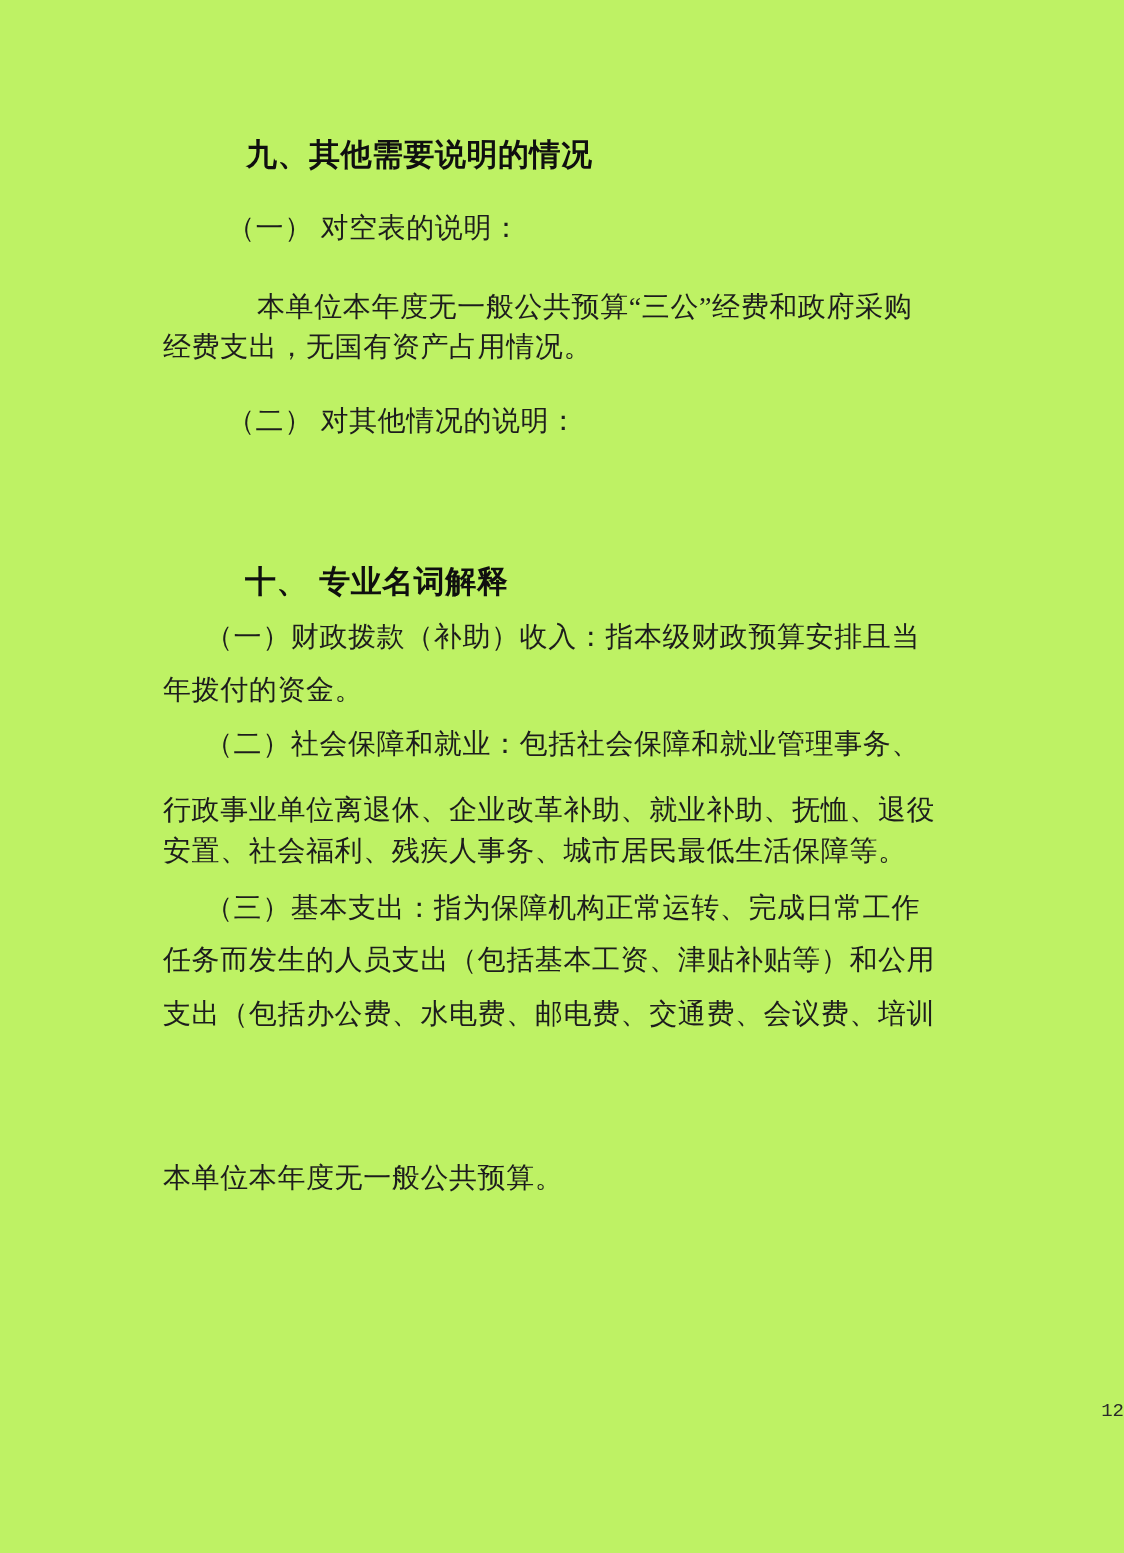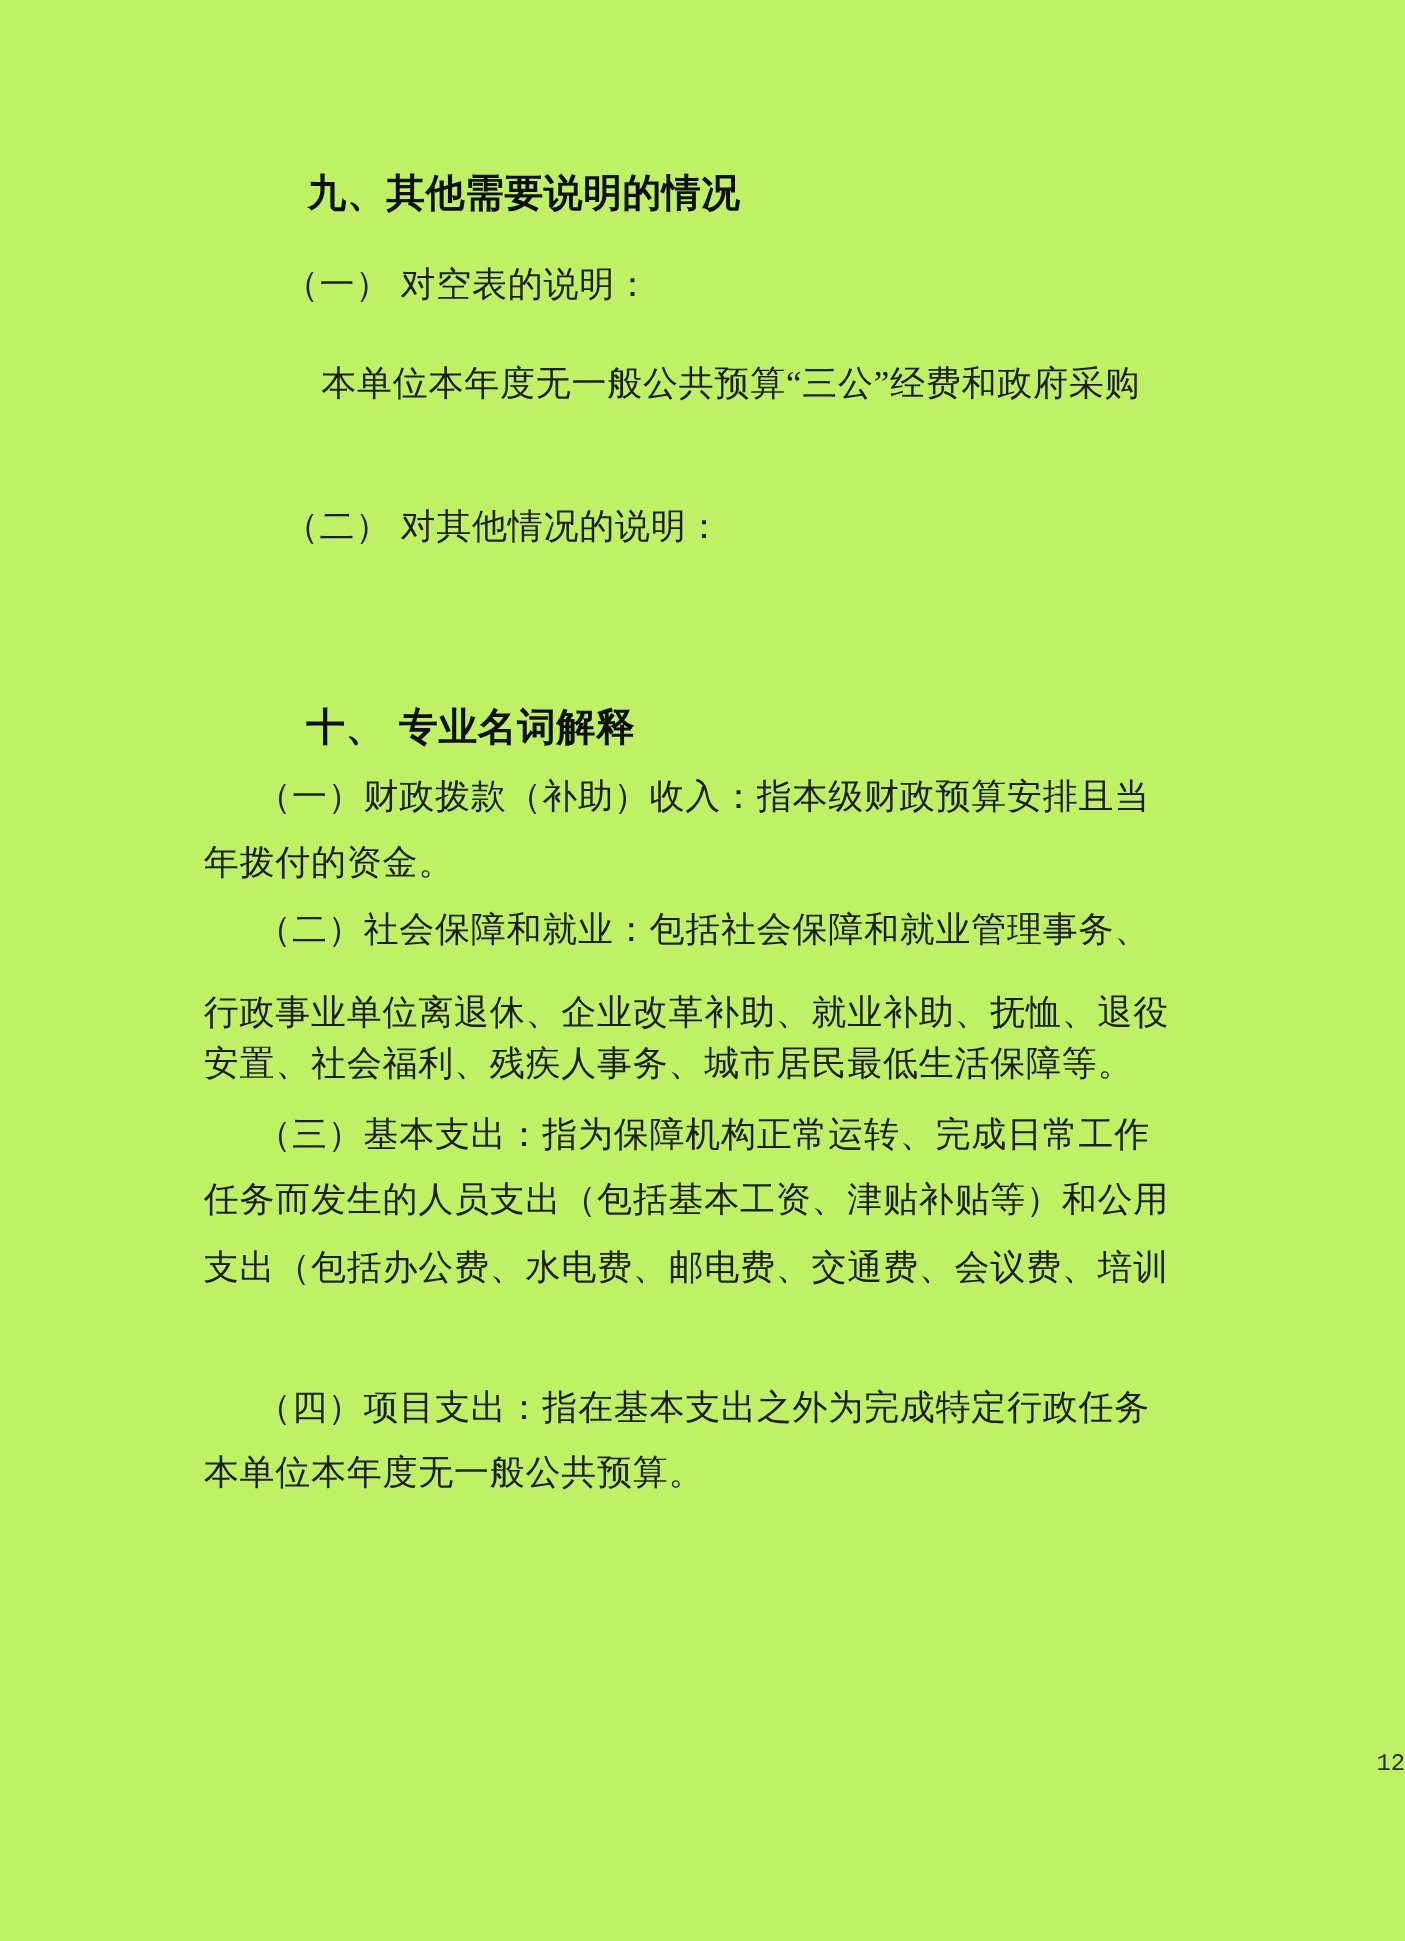--- a/index.html
+++ b/index.html
@@ -46,35 +46,35 @@
 </head>
 <body>
 
 <div class="page">
 
   <div class="heading" style="left:246px; top:134px;">九、其他需要说明的情况</div>
 
   <div class="line" style="left:227px; top:209px;">（一） 对空表的说明：</div>
 
   <div class="line" style="left:257px; top:288px;">本单位本年度无一般公共预算“三公”经费和政府采购</div>
+  <div class="line" style="left:163px; top:328px;">经费支出，无国有资产占用情况。</div>
 
   <div class="line" style="left:227px; top:402px;">（二） 对其他情况的说明：</div>
 
 
   <div class="heading" style="left:245px; top:561px;">十、 专业名词解释</div>
 
   <div class="line" style="left:205px; top:618px;">（一）财政拨款（补助）收入：指本级财政预算安排且当</div>
   <div class="line" style="left:163px; top:671px;">年拨付的资金。</div>
 
   <div class="line" style="left:205px; top:725px;">（二）社会保障和就业：包括社会保障和就业管理事务、</div>
   <div class="line" style="left:163px; top:791px;">行政事业单位离退休、企业改革补助、就业补助、抚恤、退役</div>
   <div class="line" style="left:163px; top:832px;font-family:Liberation Serif, serif;">安置、社会福利、残疾人事务、城市居民最低生活保障等。</div>
 
   <div class="line" style="left:205px; top:889px;">（三）基本支出：指为保障机构正常运转、完成日常工作</div>
   <div class="line" style="left:163px; top:941px;">任务而发生的人员支出（包括基本工资、津贴补贴等）和公用</div>
   <div class="line" style="left:163px; top:995px;">支出（包括办公费、水电费、邮电费、交通费、会议费、培训</div>
 
-  <div class="line" style="left:205px; top:1107px;">（四）项目支出：指在基本支出之外为完成特定行政任务</div>
   <div class="line" style="left:163px; top:1159px;">本单位本年度无一般公共预算。</div>
 
   <div class="page-number">12</div>
 
 </div>
 
 </body></html>

